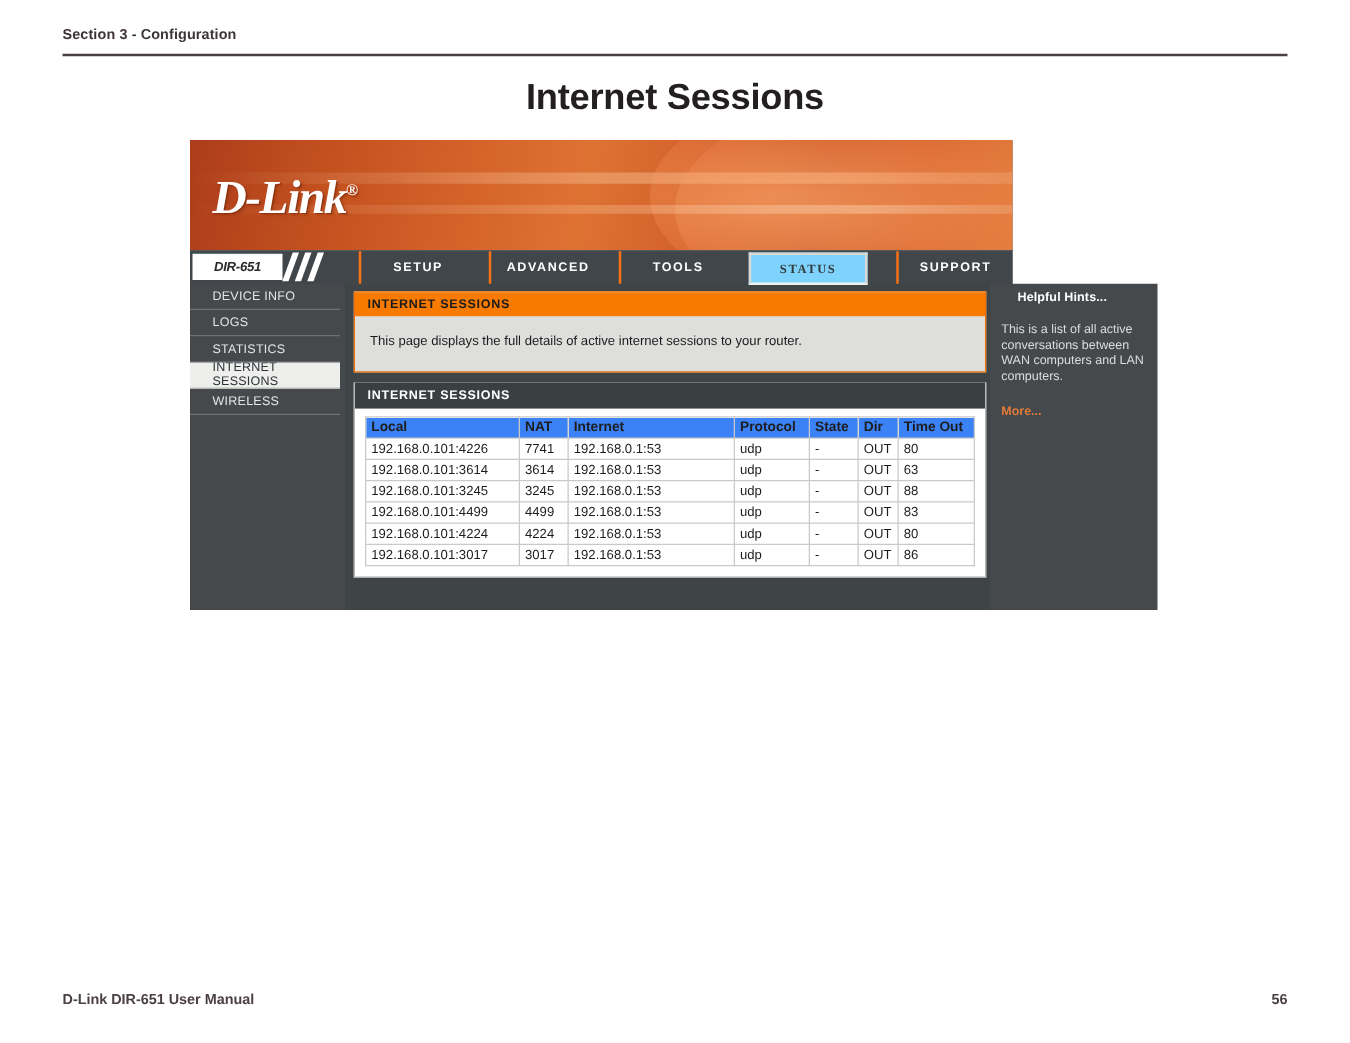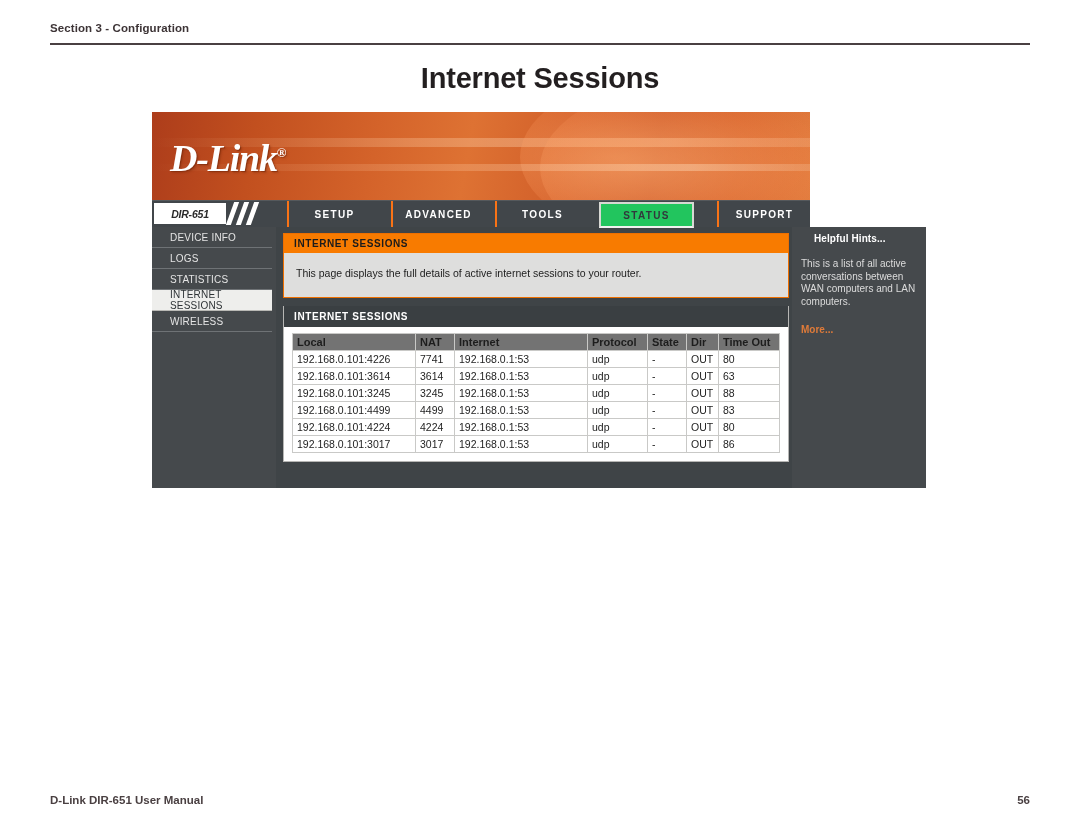--- a/index.html
+++ b/index.html
@@ -206,25 +206,26 @@
     align-items: center;
     justify-content: center;
     font-size: 10px;
     font-weight: bold;
     color: #ffffff;
     letter-spacing: 1.3px;
     border-left: 2px solid #f97316;
     box-sizing: border-box;
   }
   .nav-tab.active {
-    background: #22c55e;
+    background: #7dd3fc;
     color: #32383c;
     border: 2px solid #d8d8d4;
     border-bottom: 2px solid #f1f1f0;
     margin: 1px 12px -1px 0;
+    font-family: Liberation Serif, serif;
   }
 
   
   .ui-body {
     display: flex;
     width: 100%;
     height: 261px;
     align-items: stretch;
     box-sizing: border-box;
   }
@@ -315,21 +316,21 @@
     border: 1px solid #c9c9c7;
     padding: 2px 4px;
     text-align: left;
     color: #1d1d1d;
     height: 16px;
     box-sizing: border-box;
     overflow: hidden;
     white-space: nowrap;
   }
   table.sessions th {
-    background: #737373;
+    background: #3b82f6;
     font-weight: bold;
     font-size: 11px;
   }
   .col-local   { width: 123px; }
   .col-nat     { width: 39px; }
   .col-inet    { width: 133px; }
   .col-proto   { width: 60px; }
   .col-state   { width: 39px; }
   .col-dir     { width: 32px; }
   .col-timeout { width: 61px; }

